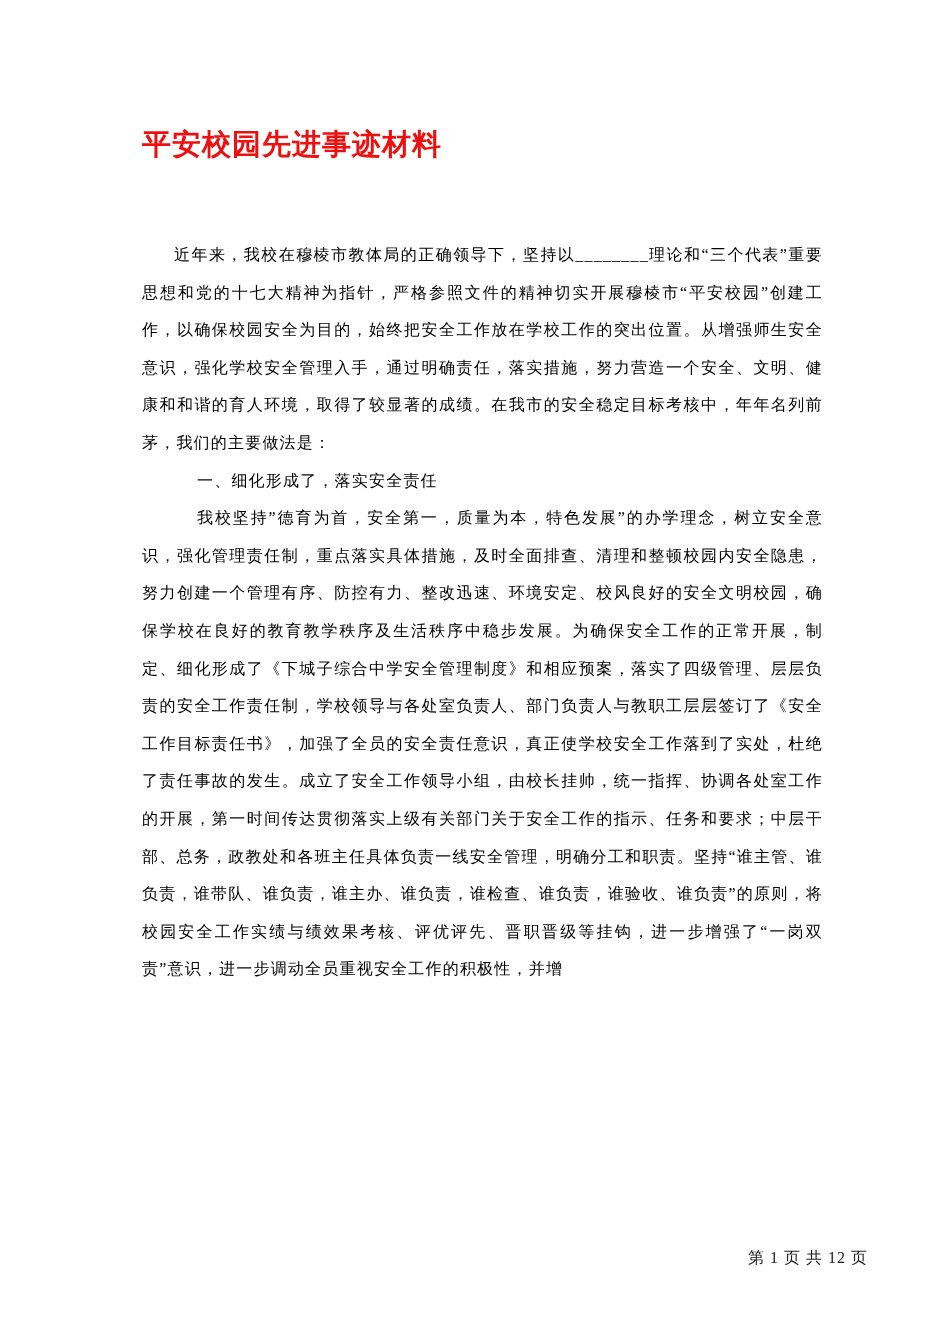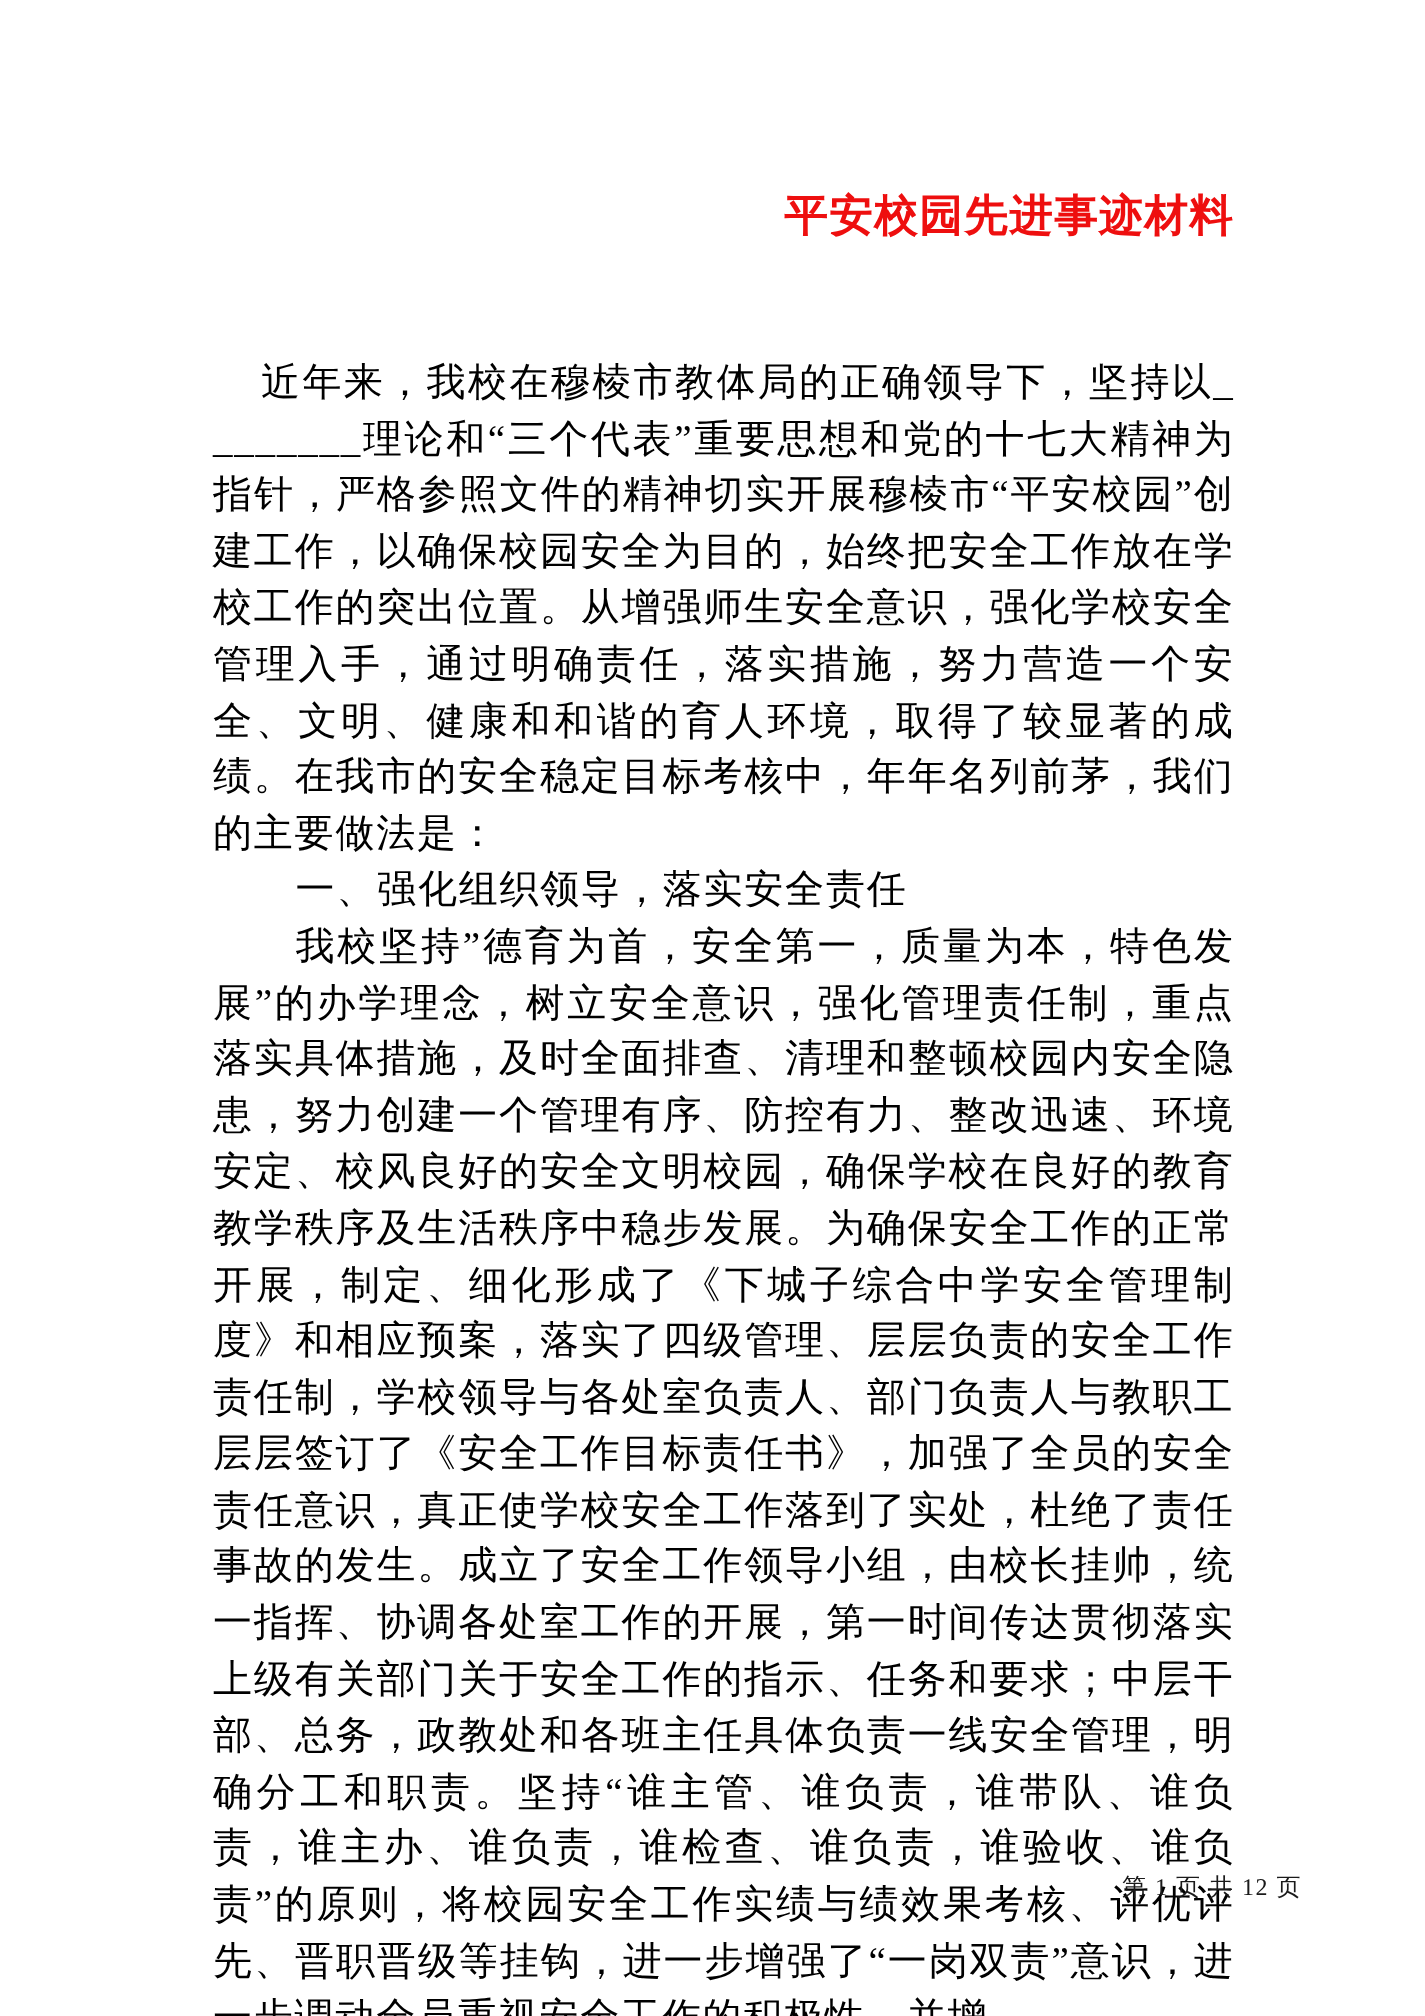--- a/index.html
+++ b/index.html
@@ -15,35 +15,35 @@
     overflow: hidden;
     font-family: "Liberation Serif", "DejaVu Serif", serif;
     color: #000000;
   }
   .doc-title {
     position: absolute;
     top: 126px;
     left: 142px;
     width: 681px;
     margin: 0;
-    text-align: right;
+    text-align: left;
     font-size: 29px;
     line-height: 36px;
     font-weight: bold;
     letter-spacing: 1px;
   }
   .doc-body {
     position: absolute;
     top: 236px;
     left: 142px;
     width: 681px;
   }
   .para {
     margin: 0;
-    font-size: 26px;
+    font-size: 16px;
     line-height: 37.6px;
     letter-spacing: 1.2px;
     text-align: justify;
     text-justify: inter-character;
     word-break: break-all;
   }
   .para-indent-sm { text-indent: 32px; }
   .para-indent-lg { text-indent: 55px; }
   .page-footer {
     position: absolute;
@@ -57,19 +57,19 @@
 </style>
 </head>
 <body>
 
 <div class="page">
 
   <h1 class="doc-title" style="color: rgb(238, 15, 15);">平安校园先进事迹材料</h1>
 
   <div class="doc-body">
     <p class="para para-indent-sm">近年来，我校在穆棱市教体局的正确领导下，坚持以________理论和“三个代表”重要思想和党的十七大精神为指针，严格参照文件的精神切实开展穆棱市“平安校园”创建工作，以确保校园安全为目的，始终把安全工作放在学校工作的突出位置。从增强师生安全意识，强化学校安全管理入手，通过明确责任，落实措施，努力营造一个安全、文明、健康和和谐的育人环境，取得了较显著的成绩。在我市的安全稳定目标考核中，年年名列前茅，我们的主要做法是：</p>
-    <p class="para para-indent-lg">一、强化组织领导，落实安全责任</p>
+    <p class="para para-indent-lg">一、细化形成了，落实安全责任</p>
     <p class="para para-indent-lg">我校坚持”德育为首，安全第一，质量为本，特色发展”的办学理念，树立安全意识，强化管理责任制，重点落实具体措施，及时全面排查、清理和整顿校园内安全隐患，努力创建一个管理有序、防控有力、整改迅速、环境安定、校风良好的安全文明校园，确保学校在良好的教育教学秩序及生活秩序中稳步发展。为确保安全工作的正常开展，制定、细化形成了《下城子综合中学安全管理制度》和相应预案，落实了四级管理、层层负责的安全工作责任制，学校领导与各处室负责人、部门负责人与教职工层层签订了《安全工作目标责任书》，加强了全员的安全责任意识，真正使学校安全工作落到了实处，杜绝了责任事故的发生。成立了安全工作领导小组，由校长挂帅，统一指挥、协调各处室工作的开展，第一时间传达贯彻落实上级有关部门关于安全工作的指示、任务和要求；中层干部、总务，政教处和各班主任具体负责一线安全管理，明确分工和职责。坚持“谁主管、谁负责，谁带队、谁负责，谁主办、谁负责，谁检查、谁负责，谁验收、谁负责”的原则，将校园安全工作实绩与绩效果考核、评优评先、晋职晋级等挂钩，进一步增强了“一岗双责”意识，进一步调动全员重视安全工作的积极性，并增</p>
   </div>
 
   <div class="page-footer">第 1 页 共 12 页</div>
 
 </div>
 
 </body></html>

